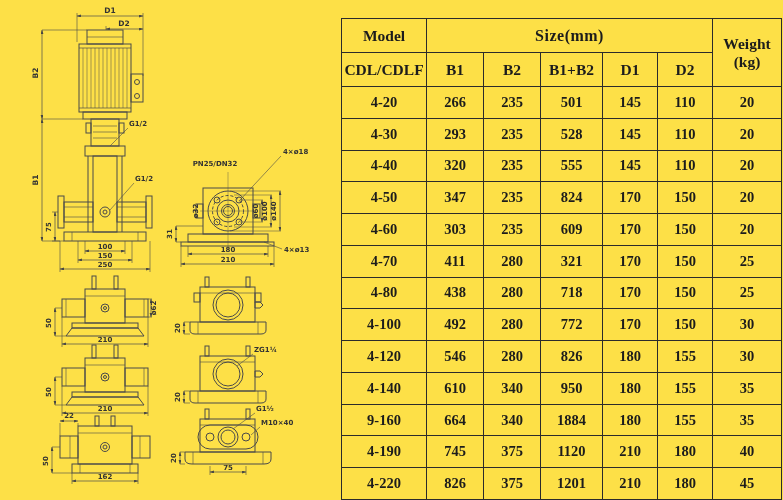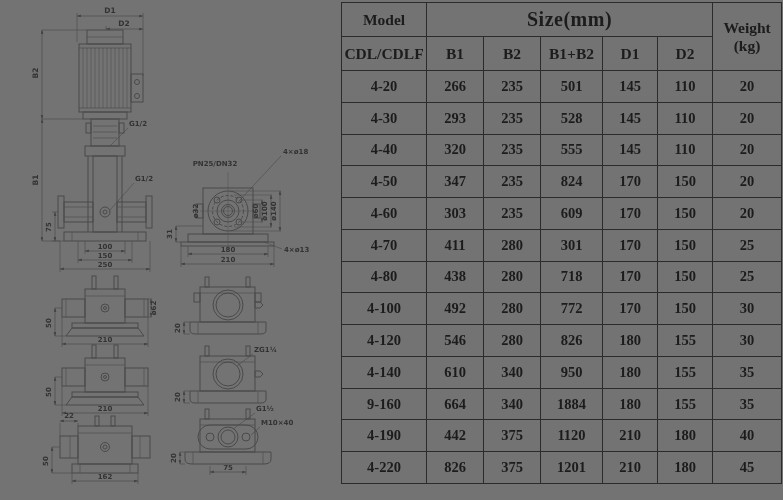--- a/index.html
+++ b/index.html
@@ -1,30 +1,30 @@
 <!DOCTYPE html>
 <html><head>
 <meta charset="utf-8">
 <style>
   html,body{margin:0;padding:0;background:#e8e8e8;}
-  .page{position:relative;width:783px;height:500px;background:#737373;overflow:hidden;
+  .page{position:relative;width:783px;height:500px;background:#fde047;overflow:hidden;
         font-family:"Liberation Serif",serif;}
   
   .draw{position:absolute;left:0;top:0;}
   .t{font:600 7px "DejaVu Sans",sans-serif;fill:#333;stroke:none;}
   .t2{font:600 7.5px "DejaVu Sans",sans-serif;fill:#333;stroke:none;}
   
-  .spec{position:absolute;left:341px;top:2px;width:440px;height:482px;
+  .spec{position:absolute;left:341px;top:18px;width:440px;height:482px;
         border-collapse:collapse;table-layout:fixed;}
   .spec th,.spec td{border:1px solid #2b2b2b;text-align:center;vertical-align:middle;
         color:#1c1c1c;font-weight:bold;padding:0;}
   .spec thead tr{height:34px;}
   .spec tbody tr{height:31px;}
   .spec th{font-size:15.5px;}
-  .spec th.size-h{font-size:20px;letter-spacing:.5px;}
+  .spec th.size-h{font-size:16px;letter-spacing:.5px;}
   .spec td{font-size:14.5px;}
   .wcell div{line-height:1.15;}
 </style>
 </head>
 <body>
 
 <div class="page">
 
   <svg class="draw" width="340" height="500" viewBox="0 0 340 500">
     <defs>
@@ -321,21 +321,21 @@
           <td>235</td>
           <td>609</td>
           <td>170</td>
           <td>150</td>
           <td>20</td>
         </tr>
         <tr>
           <td>4-70</td>
           <td>411</td>
           <td>280</td>
-          <td>301</td>
+          <td>321</td>
           <td>170</td>
           <td>150</td>
           <td>25</td>
         </tr>
         <tr>
           <td>4-80</td>
           <td>438</td>
           <td>280</td>
           <td>718</td>
           <td>170</td>
@@ -373,21 +373,21 @@
           <td>9-160</td>
           <td>664</td>
           <td>340</td>
           <td>1884</td>
           <td>180</td>
           <td>155</td>
           <td>35</td>
         </tr>
         <tr>
           <td>4-190</td>
-          <td>442</td>
+          <td>745</td>
           <td>375</td>
           <td>1120</td>
           <td>210</td>
           <td>180</td>
           <td>40</td>
         </tr>
         <tr>
           <td>4-220</td>
           <td>826</td>
           <td>375</td>

